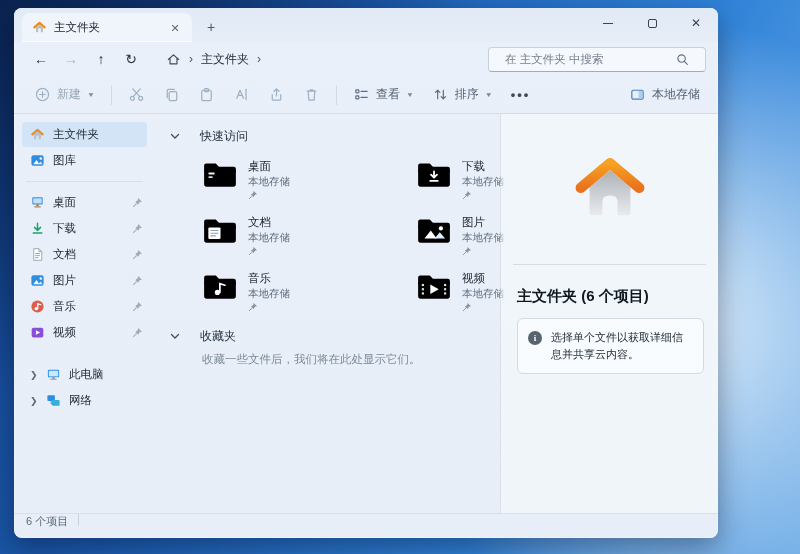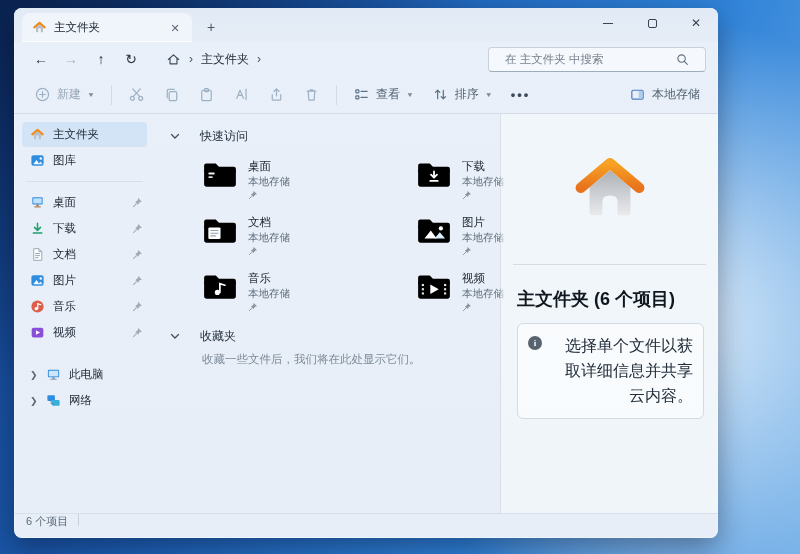--- a/index.html
+++ b/index.html
@@ -67,24 +67,24 @@
   .qa-item { display:flex; gap:10px; padding:4px; border-radius:4px; }
   .qa-icon { width:36px; height:30px; flex:none; }
   .qa-text { display:flex; flex-direction:column; gap:1px; padding-top:1px; }
   .qa-name { font-size:11.5px; color:#1a2430; }
   .qa-detail { font-size:10.5px; color:#5e6e7e; }
   .fav-text { margin:2px 0 0 36px; font-size:11.5px; color:#7d8b99; }
   
   .details { width:218px; flex:none; border-left:1px solid rgba(30,45,60,.10); background:rgba(248,251,254,.55); display:flex; flex-direction:column; }
   .dp-hero { height:150px; display:flex; align-items:center; justify-content:center; }
   .dp-sep { height:1px; background:#d3dbe4; margin:0 12px; }
-  .dp-title { font-size:18px; font-weight:bold; color:#10181f; padding:22px 16px 10px 16px; }
+  .dp-title { font-size:15px; font-weight:bold; color:#10181f; padding:22px 16px 10px 16px; }
   .dp-infobox { margin:2px 14px 0 16px; border:1px solid #d2dae3; background:rgba(255,255,255,.55); border-radius:6px; padding:10px 10px; display:flex; gap:9px; }
   .info-ic { width:14px; height:14px; flex:none; border-radius:50%; background:#57636e; color:#fff; font-size:9px; font-weight:bold; text-align:center; line-height:14px; margin-top:2px; font-family:"Liberation Serif",serif; }
-  .dp-infotext { font-size:16px; color:#222e3a; line-height:1.55;text-align:right; }
+  .dp-infotext { font-size:11px; color:#222e3a; line-height:1.55; }
   
   .statusbar { height:25px; flex:none; border-top:1px solid rgba(30,45,60,.07); display:flex; align-items:flex-start; padding:0 12px; gap:10px; }
   .status-text { font-size:11px; color:#5a6a7a; }
   .status-sep { width:1px; height:12px; background:#c9d2dc; }
 </style>
 </head>
 <body>
 
 <svg width="0" height="0" style="position:absolute">
   <defs>

